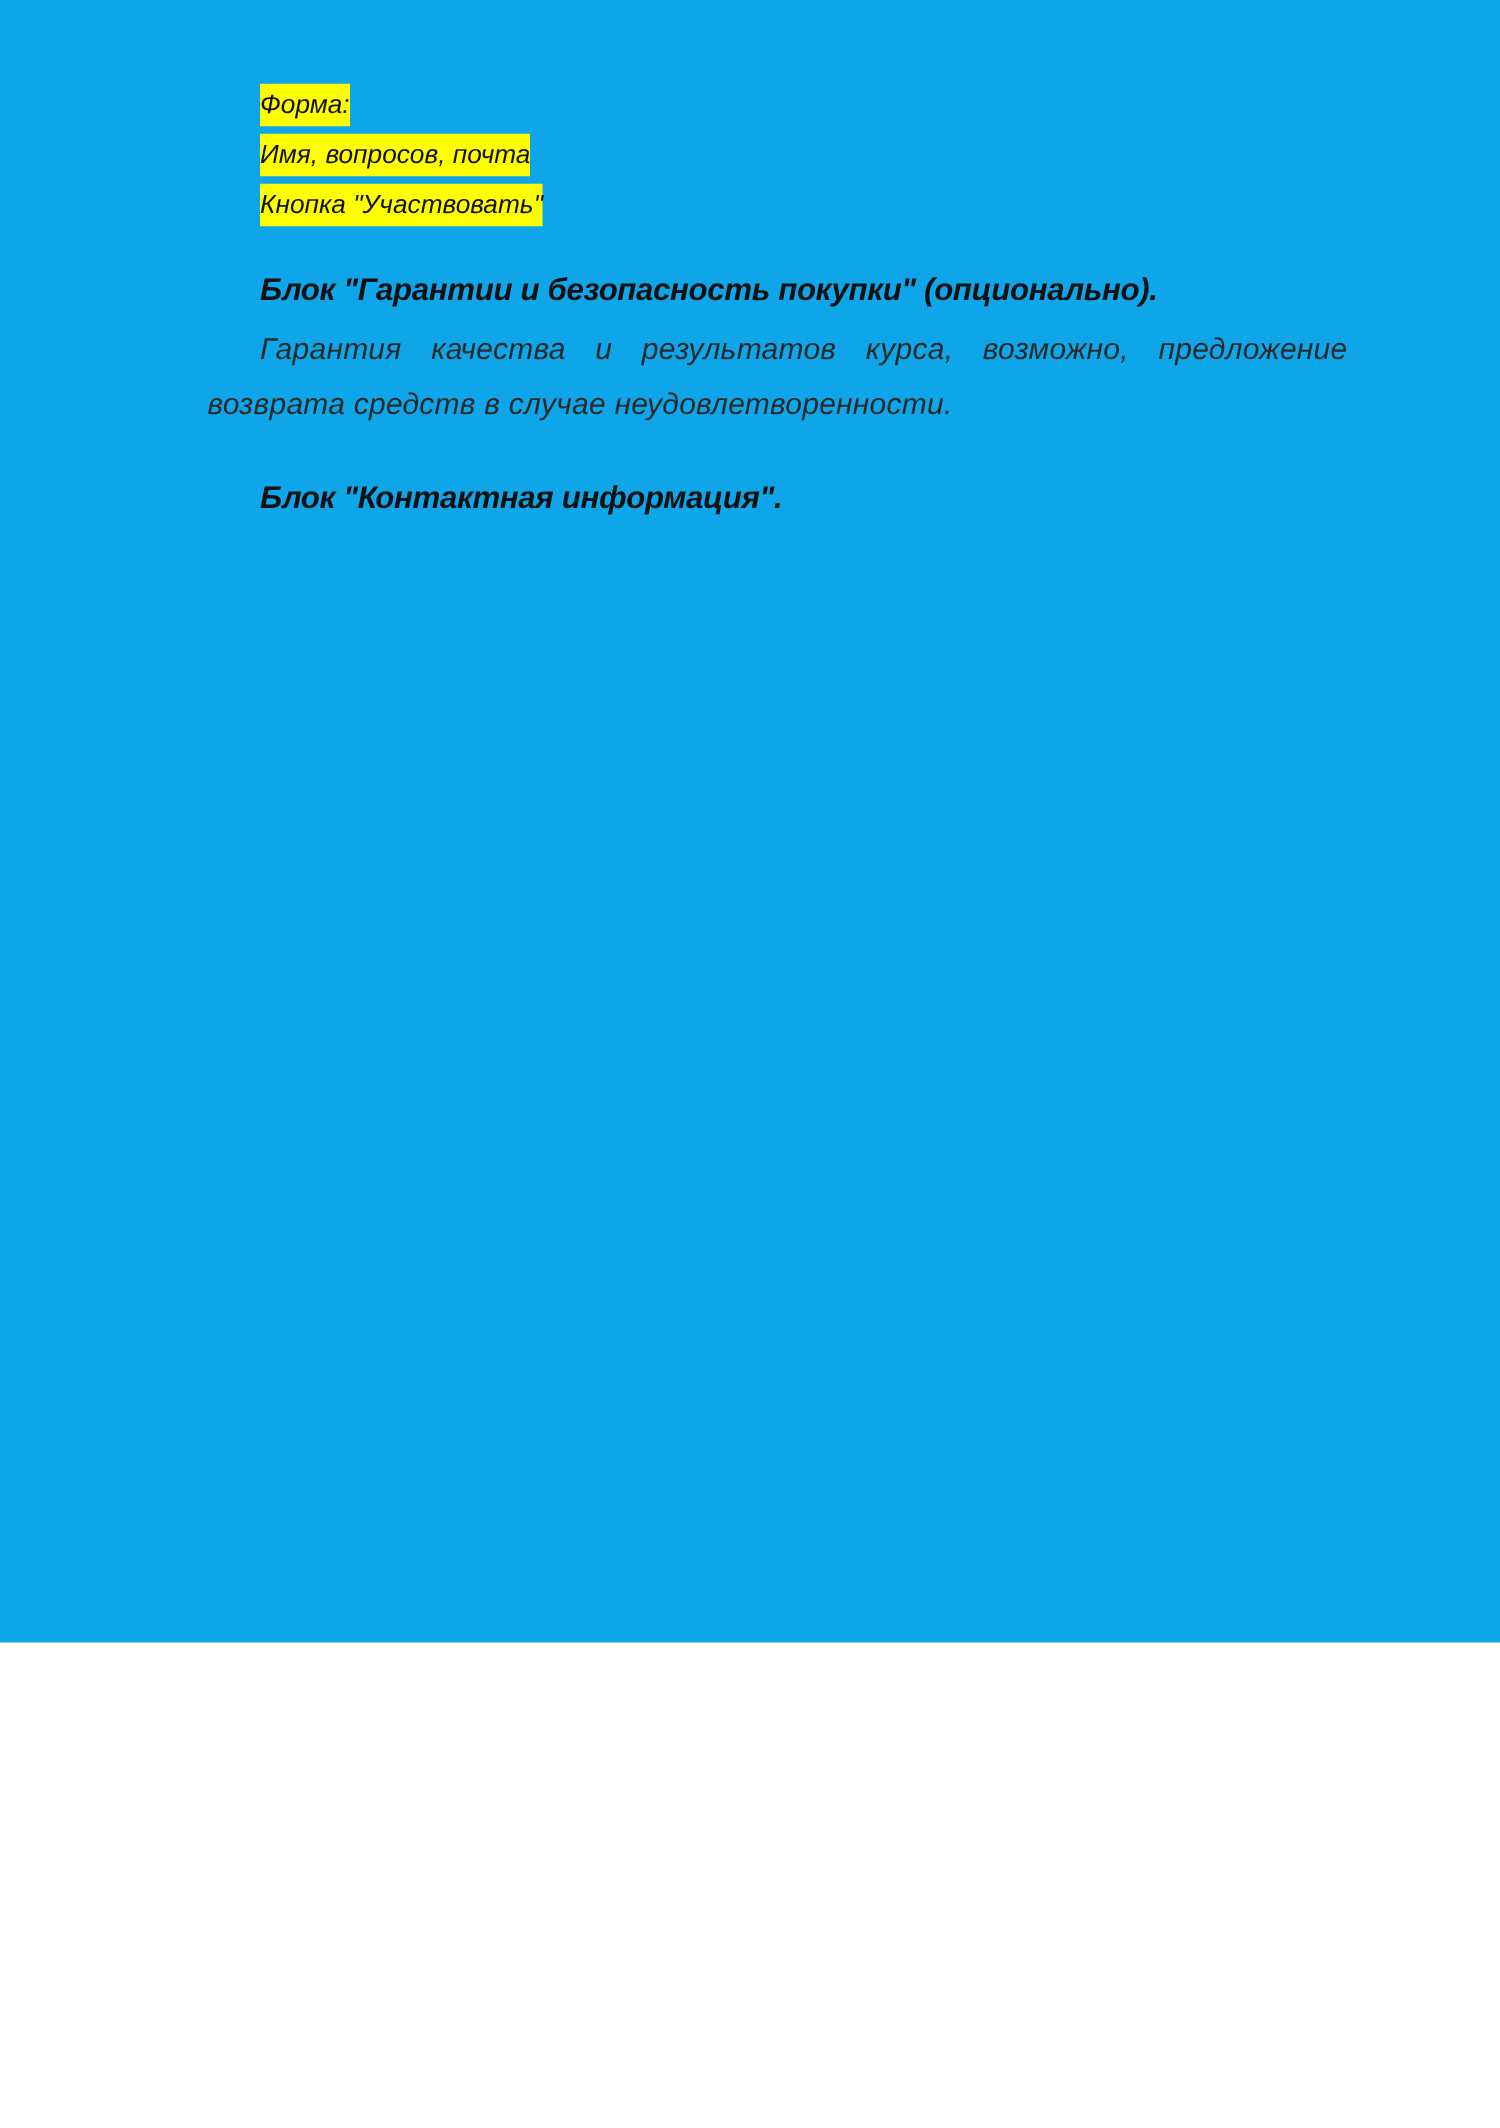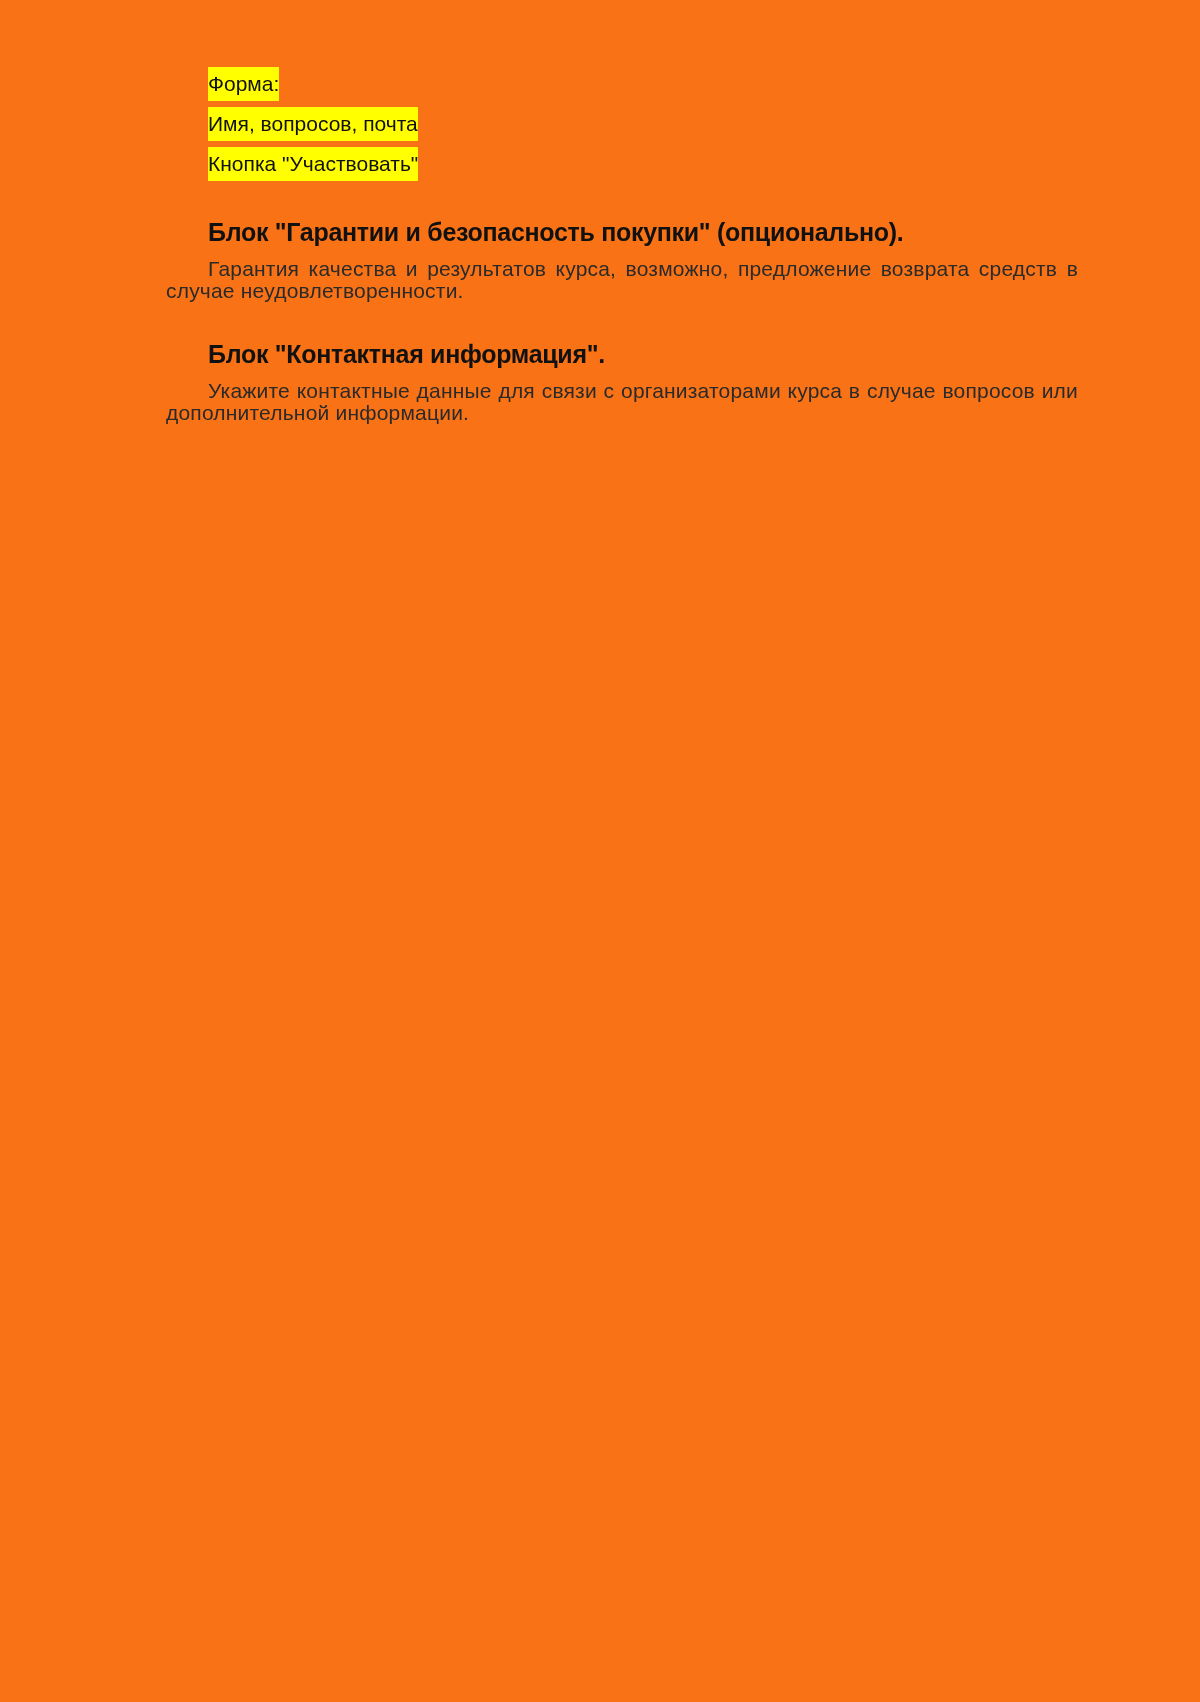--- a/index.html
+++ b/index.html
@@ -13,22 +13,23 @@
       position: relative;
       overflow: hidden;
       font-family: "Liberation Sans", "DejaVu Sans", sans-serif;
       color: #1f1f1f;
     }
     .page {
       position: absolute;
       left: 0;
       top: 0;
       width: 1200px;
-      height: 1702px;
-      background: #f97316;
+      height: 1314px;
+      background: #0ea5e9;
+      font-style: italic;
     }
     .content {
       position: absolute;
       left: 166px;
       top: 64px;
       width: 912px;
     }
     .hl-block {
       padding-left: 42px;
     }
@@ -49,22 +50,22 @@
       font-size: 25px;
       font-weight: bold;
       color: #111111;
       letter-spacing: -0.3px;
       line-height: 40px;
     }
     .h1 { margin-top: 28px; }
     .h2 { margin-top: 32px; }
     .para {
       margin: 6px 0 0 0;
-      font-size: 21px;
-      line-height: 22px;
+      font-size: 24px;
+      line-height: 44px;
       color: #2a2a2a;
       text-align: justify;
       text-indent: 42px;
       letter-spacing: 0.2px;
     }
   </style>
 </head>
 <body>
 
 <div class="page">
@@ -79,16 +80,15 @@
       </span>
       <span class="hl-line">
         <span class="hl">Кнопка "Участвовать"</span>
       </span>
     </div>
 
     <h2 class="section-heading h1">Блок "Гарантии и безопасность покупки" (опционально).</h2>
     <p class="para">Гарантия качества и результатов курса, возможно, предложение возврата средств в случае неудовлетворенности.</p>
 
     <h2 class="section-heading h2">Блок "Контактная информация".</h2>
-    <p class="para">Укажите контактные данные для связи с организаторами курса в случае вопросов или дополнительной информации.</p>
 
   </div>
 </div>
 
 </body></html>

